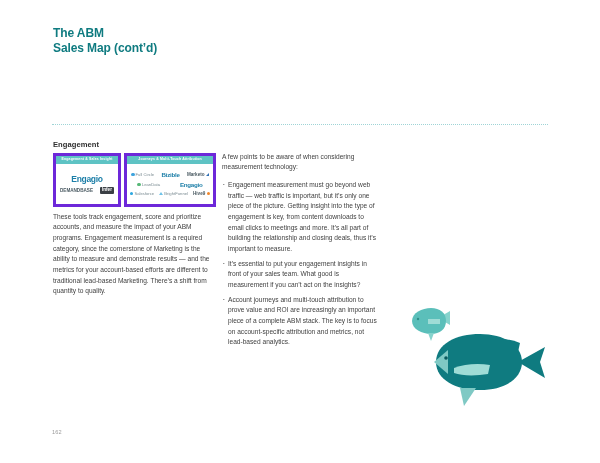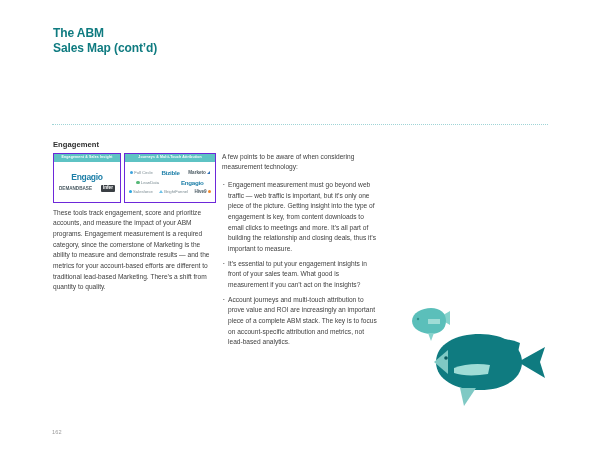--- a/index.html
+++ b/index.html
@@ -63,21 +63,21 @@
     letter-spacing: 0.05px;
   }
 
   
   .logo-matrix {
     display: flex;
     gap: 3px;
     width: 163px;
   }
   .matrix-col {
-    border: 1px solid #6d28d9;
+    border: 3px solid #6d28d9;
     background: #ffffff;
     box-sizing: border-box;
   }
   .matrix-col.narrow { width: 68px; }
   .matrix-col.wide   { width: 92px; }
 
   .matrix-head {
     background: #5ec3c4;
     color: #ffffff;
     font-size: 3.5px;

